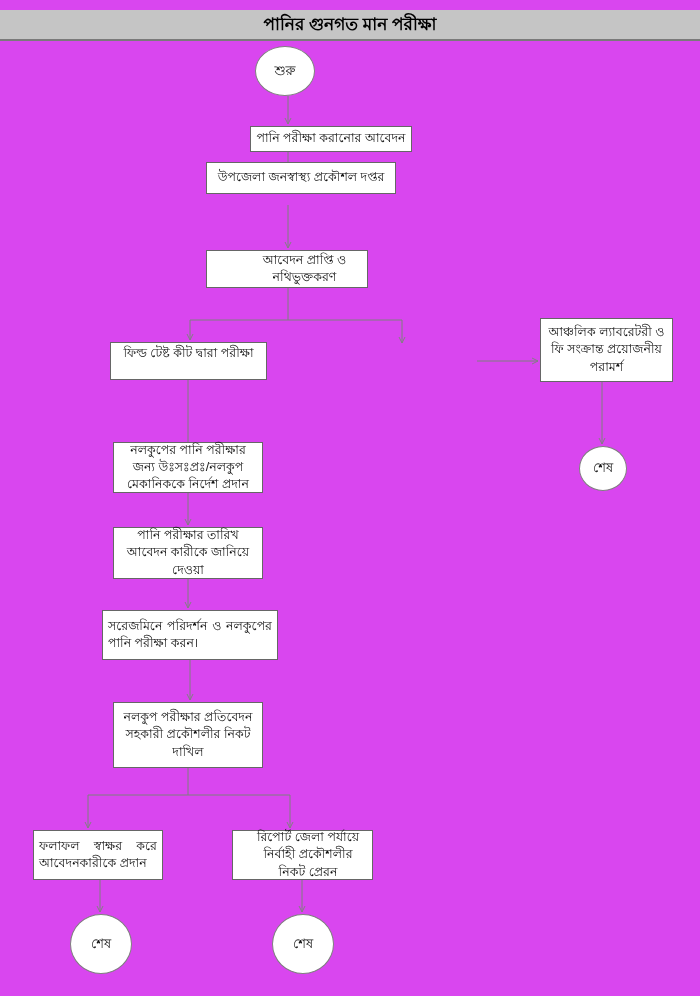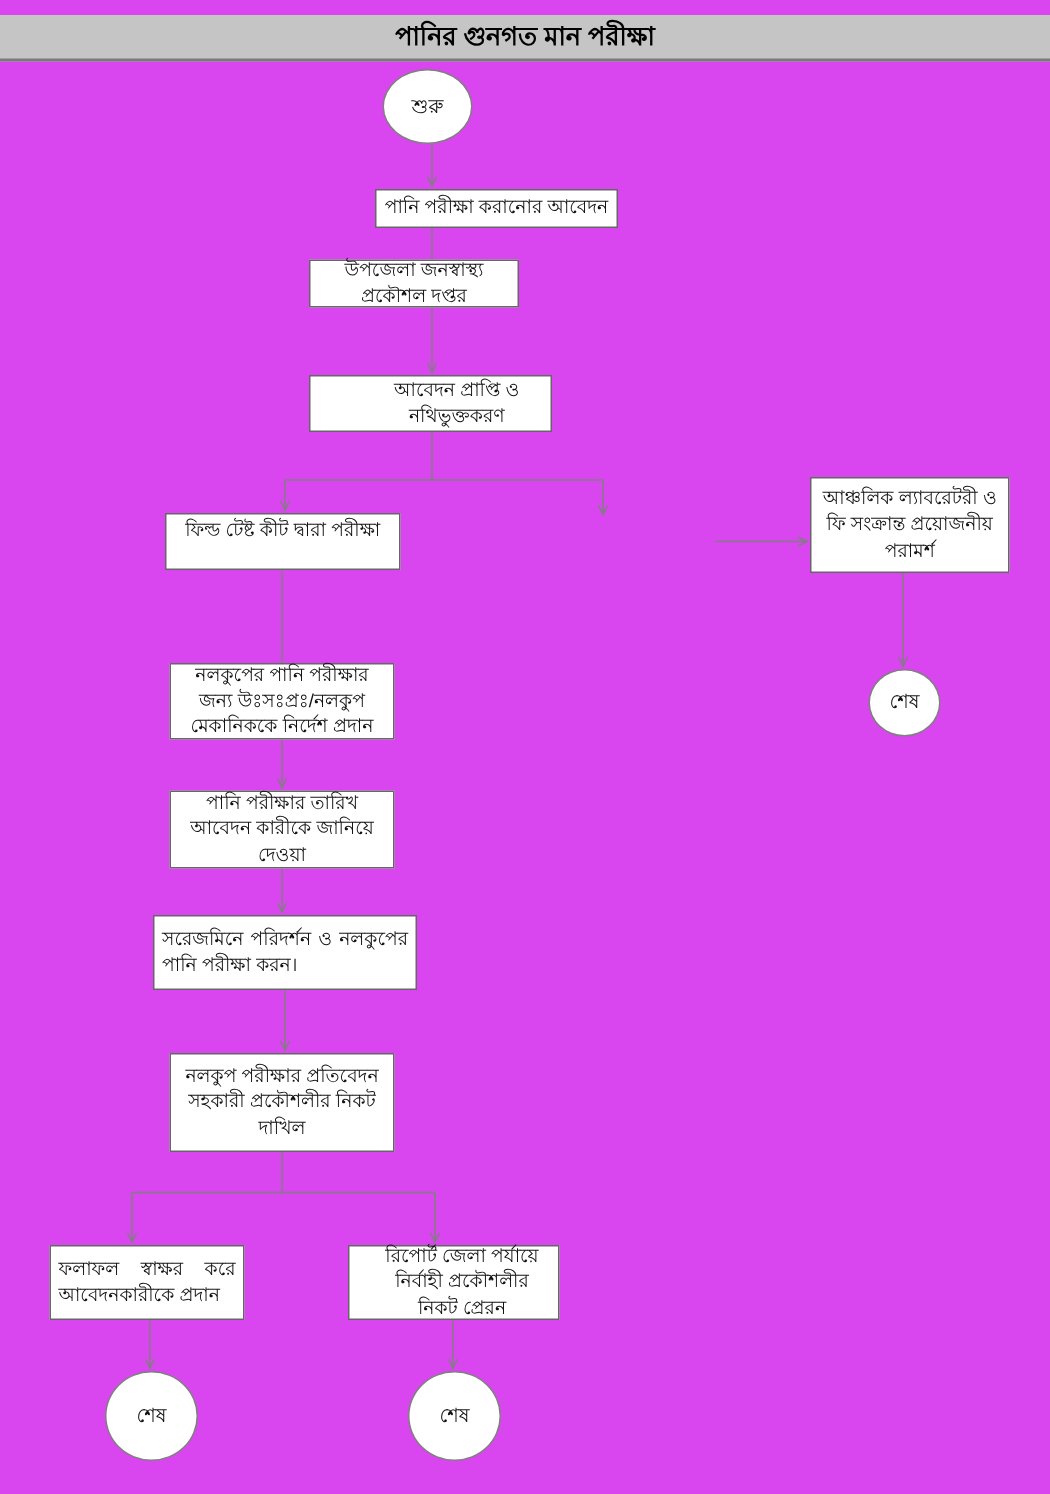--- a/index.html
+++ b/index.html
@@ -67,21 +67,21 @@
   </svg>
 
   <div class="terminator" style="left:255px;top:46px;width:60px;height:50px;">
     <span>শুরু</span>
   </div>
 
   <div class="node" style="left:206px;top:126px;width:162px;height:26px;margin-left:44px;">
     <span>পানি পরীক্ষা করানোর আবেদন</span>
   </div>
 
-  <div class="node" style="left:206px;top:173px;width:140px;height:32px;">
+  <div class="node" style="left:206px;top:162px;width:190px;height:32px;text-align:right;">
     <span>উপজেলা জনস্বাস্থ্য প্রকৌশল দপ্তর</span>
   </div>
 
   <div class="node" style="left:206px;top:250px;width:162px;height:38px;padding-left:40px;">
     <span>আবেদন প্রাপ্তি ও নথিভুক্তকরণ</span>
   </div>
 
   <div class="node" style="left:110px;top:342px;width:157px;height:38px;align-items:flex-start;">
     <span>ফিল্ড টেষ্ট কীট দ্বারা পরীক্ষা</span>
   </div>

